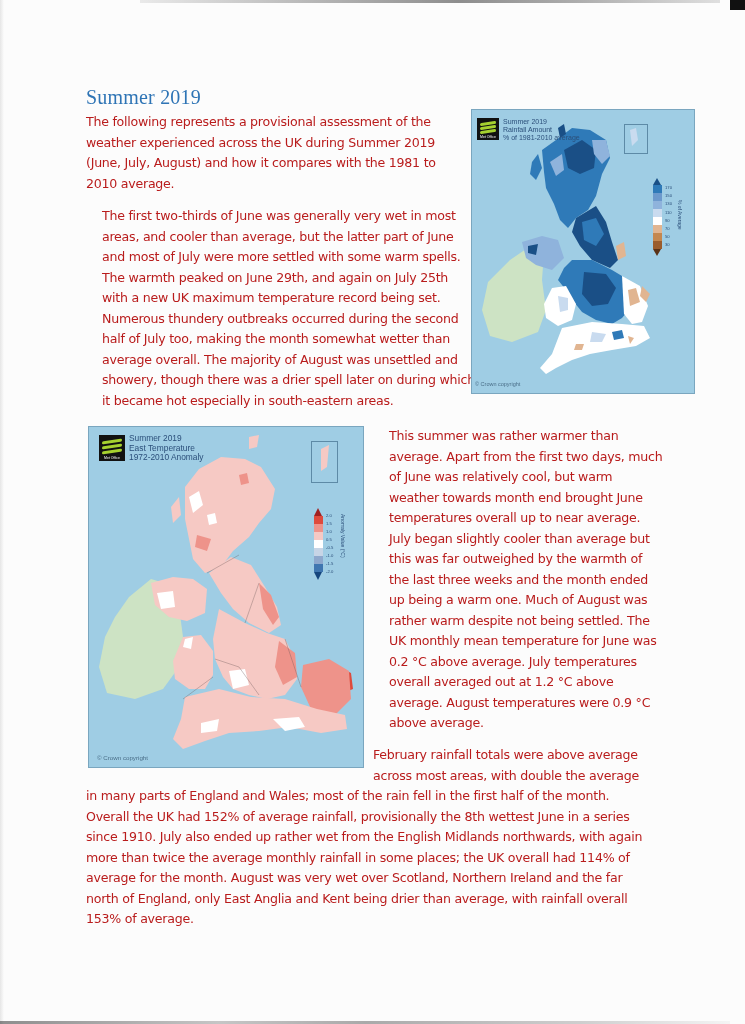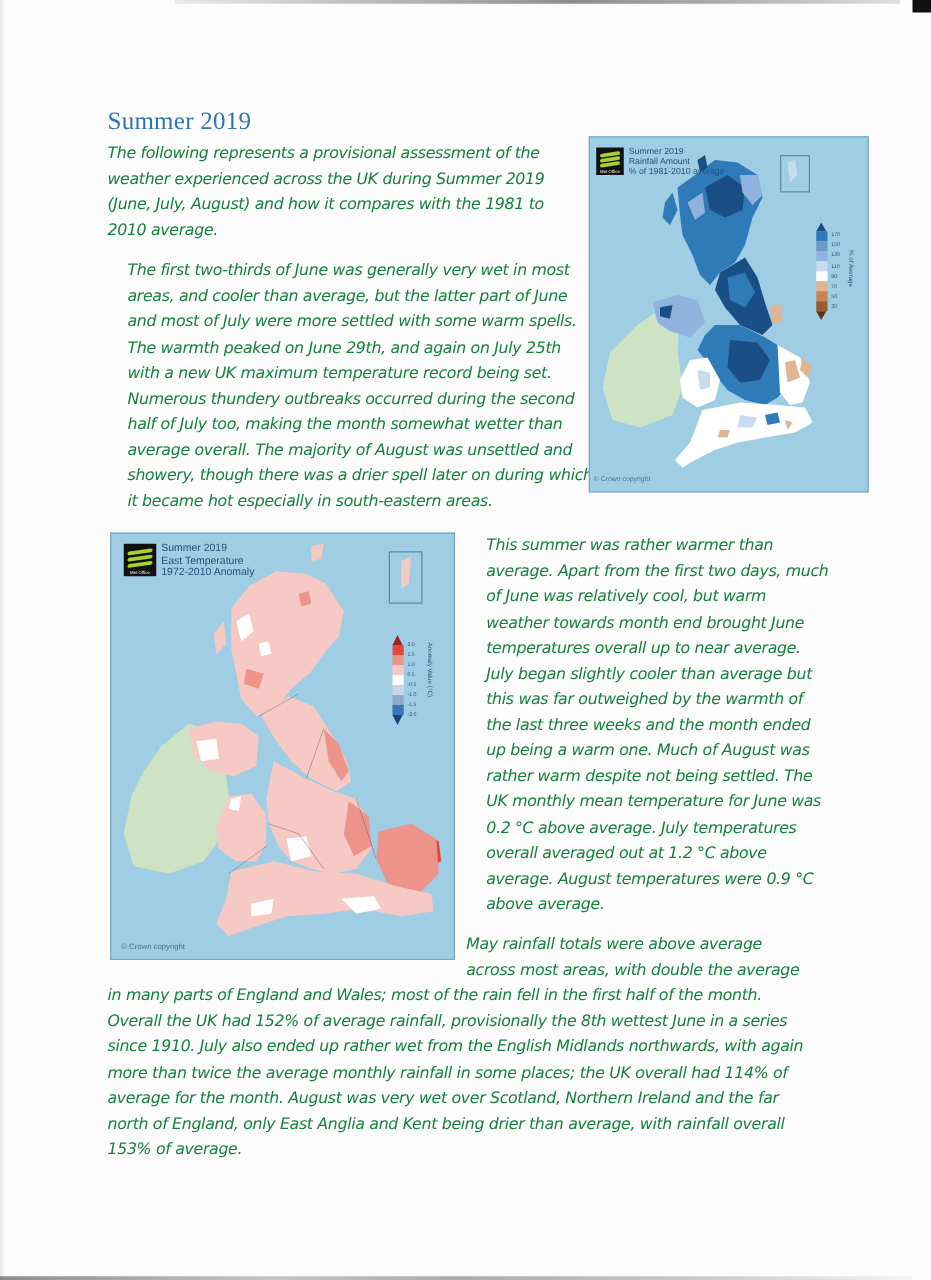--- a/index.html
+++ b/index.html
@@ -20,25 +20,24 @@
     opacity: .55;
   }
   .scan-left { position: absolute; left: 0; top: 0; width: 4px; height: 1024px; background: linear-gradient(90deg,#e6e6e6,#fcfcfc); }
 
   .title {
     position: absolute; left: 86px; top: 86px;
     font-family: "Liberation Serif", "DejaVu Serif", serif;
     font-size: 20px; color: #2e74b5; letter-spacing: .2px;
   }
   .para {
-    position: absolute; color: #15803d;
+    position: absolute; color: #b91c1c;
     font-family: "DejaVu Sans", sans-serif;
     font-size: 12.6px; line-height: 20.5px; letter-spacing: -.25px;
     margin: 0;
-    font-style: italic;
   }
   .p1 { left: 86px; top: 112px; width: 375px; }
   .p2 { left: 102px; top: 206px; width: 375px; }
   .p3 { left: 389px; top: 426px; width: 275px; }
   .p4a { left: 373px; top: 745px; width: 275px; }
   .p4b { left: 86px; top: 786px; width: 560px; }
 
   .map {
     position: absolute; background: #9fcde4;
     border: 1px solid #7aa6bf; overflow: hidden;
@@ -232,14 +231,14 @@
       <span>-1.0</span>
       <span>-1.5</span>
       <span>-2.0</span>
     </div>
     <div class="axis-label" style="left:32px; top:6px;">Anomaly Value (°C)</div>
   </div>
   <div class="copyright">© Crown copyright</div>
 </div>
 
 <p class="para p3">This summer was rather warmer than average. Apart from the first two days, much of June was relatively cool, but warm weather towards month end brought June temperatures overall up to near average. July began slightly cooler than average but this was far outweighed by the warmth of the last three weeks and the month ended up being a warm one. Much of August was rather warm despite not being settled. The UK monthly mean temperature for June was 0.2 °C above average. July temperatures overall averaged out at 1.2 °C above average. August temperatures were 0.9 °C above average.</p>
-<p class="para p4a">May rainfall totals were above average across most areas, with double the average</p>
+<p class="para p4a">February rainfall totals were above average across most areas, with double the average</p>
 <p class="para p4b">in many parts of England and Wales; most of the rain fell in the first half of the month. Overall the UK had 152% of average rainfall, provisionally the 8th wettest June in a series since 1910. July also ended up rather wet from the English Midlands northwards, with again more than twice the average monthly rainfall in some places; the UK overall had 114% of average for the month. August was very wet over Scotland, Northern Ireland and the far north of England, only East Anglia and Kent being drier than average, with rainfall overall 153% of average.</p>
 
 </body></html>

